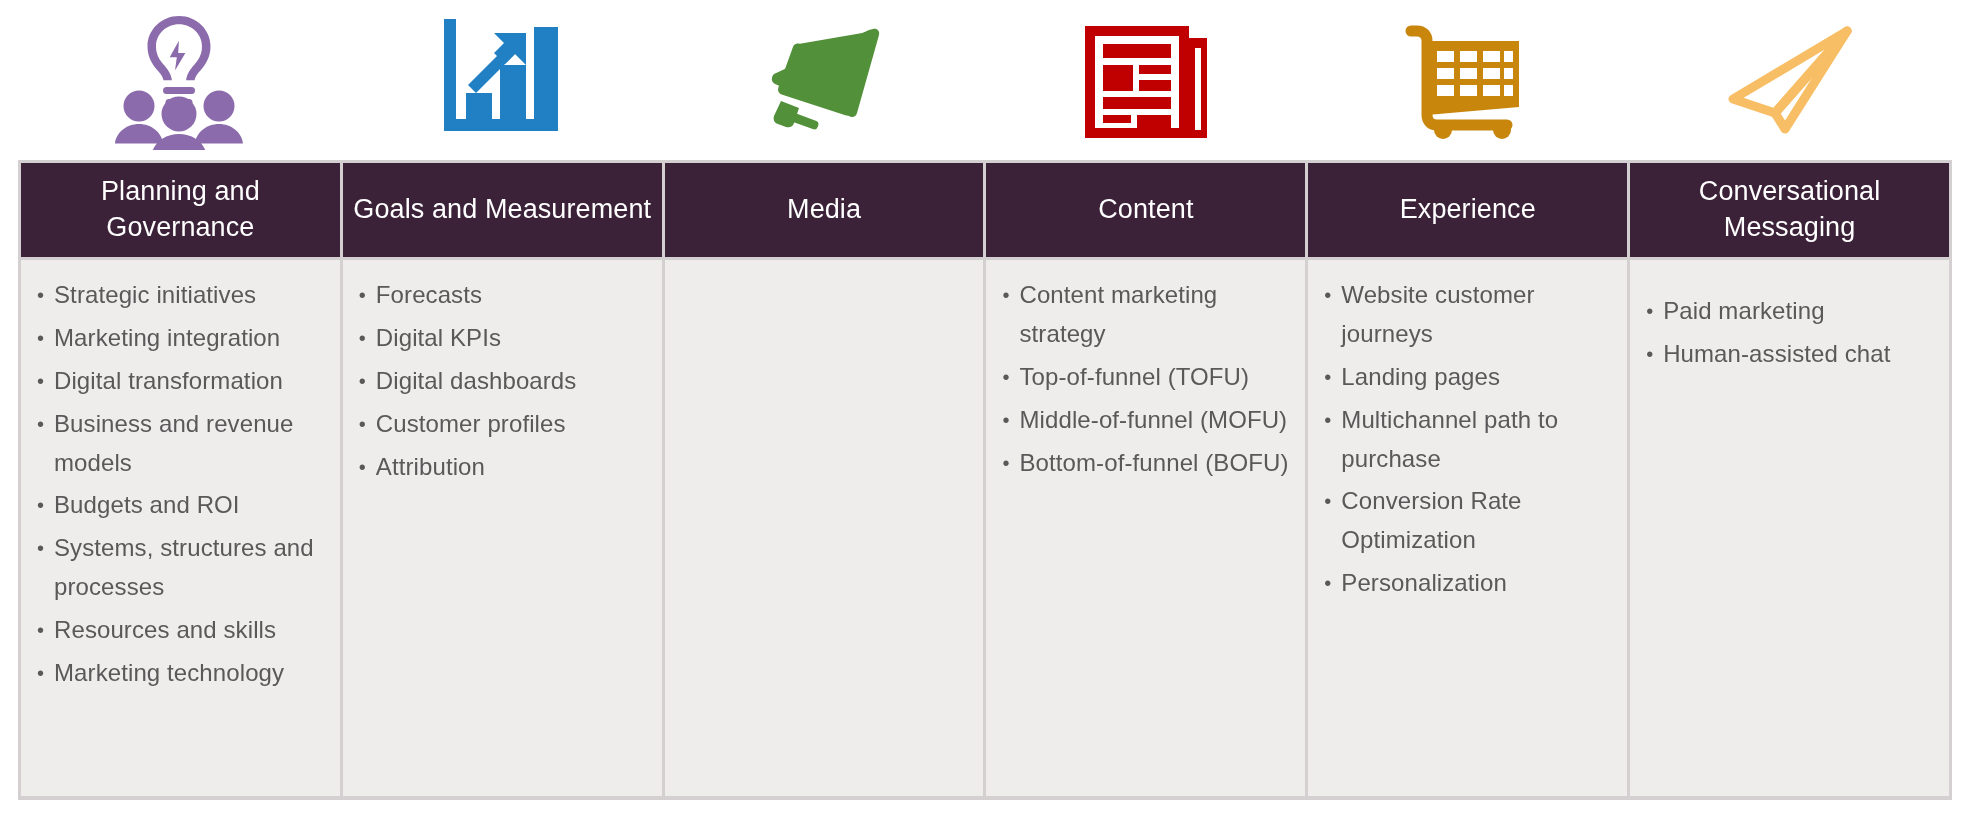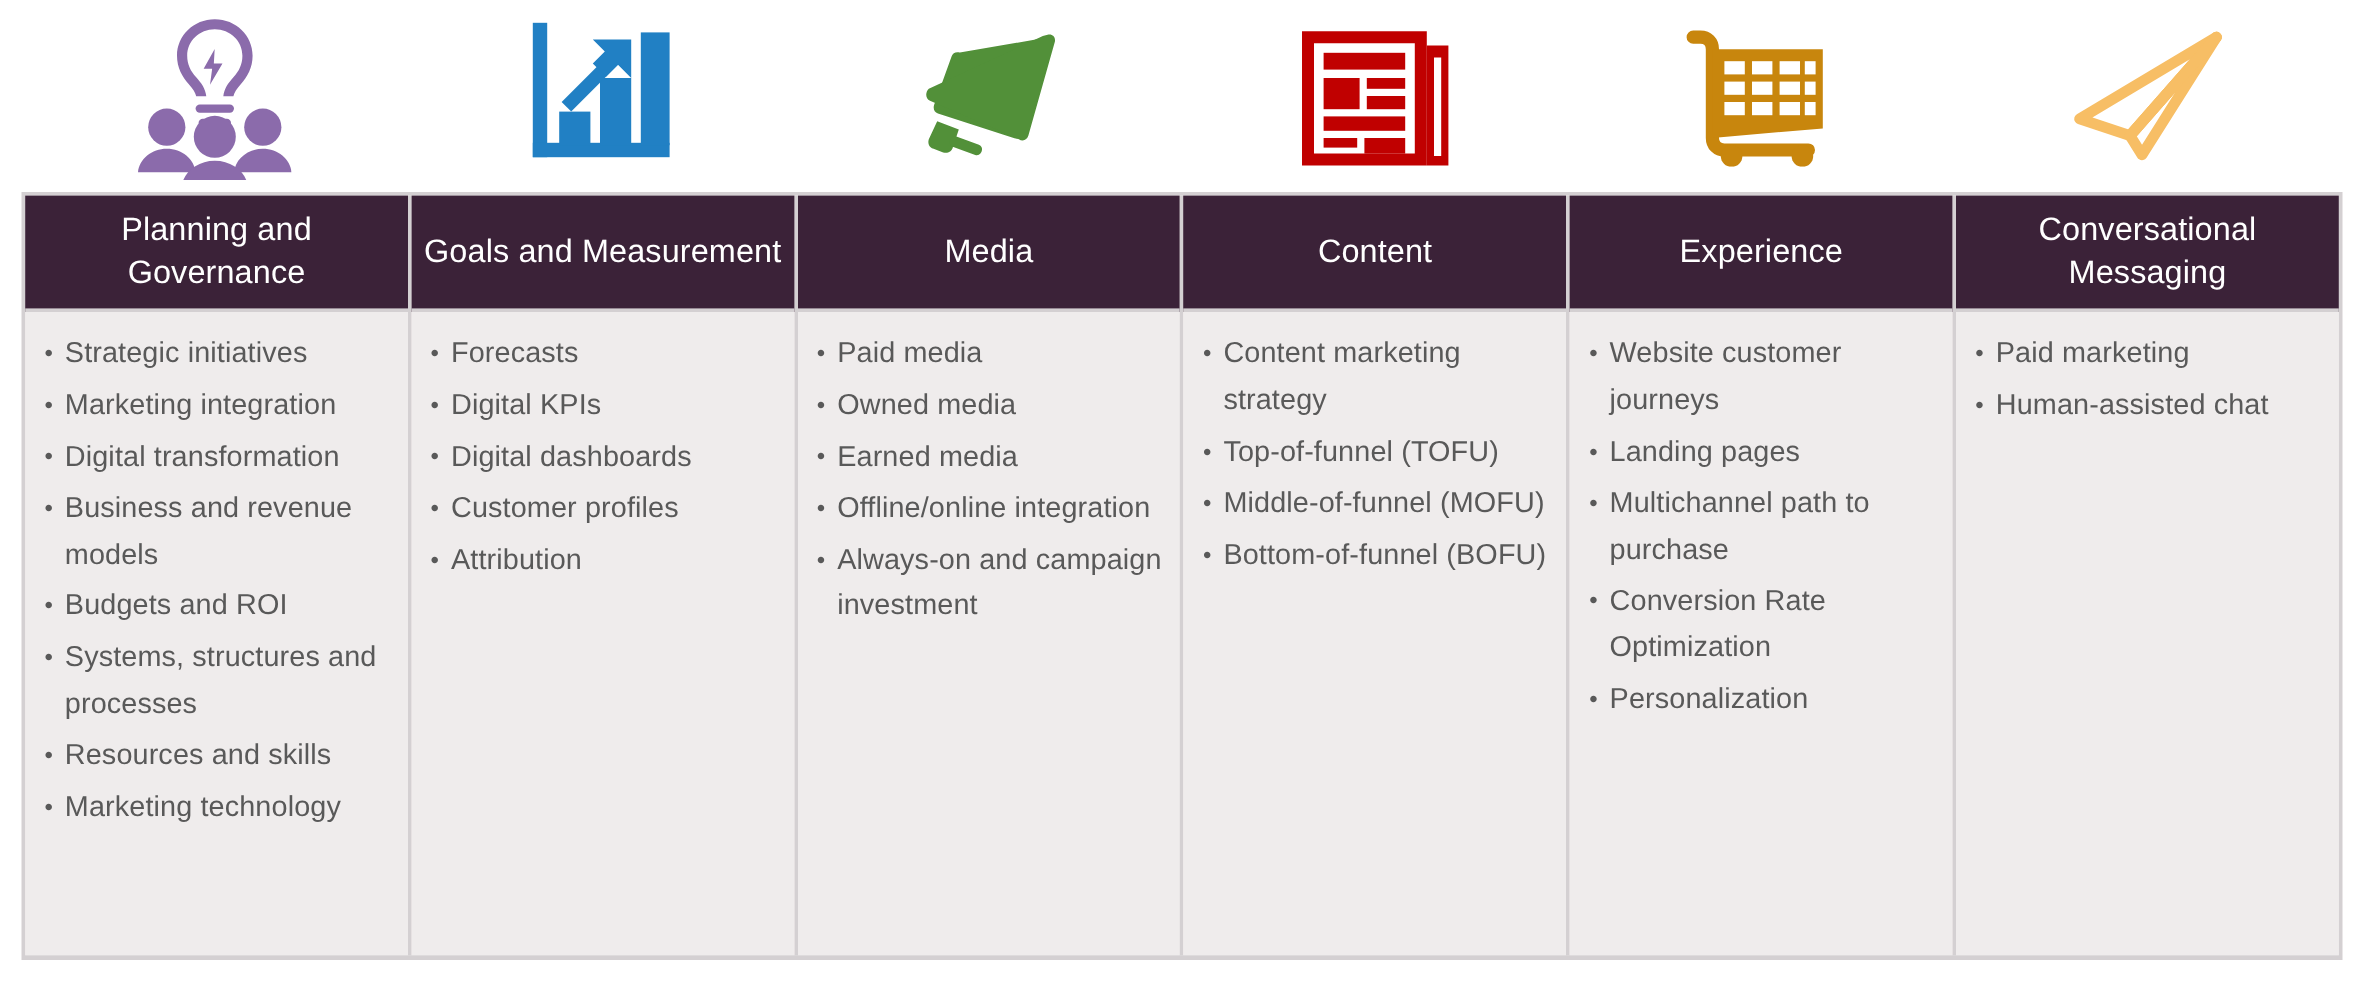--- a/index.html
+++ b/index.html
@@ -56,21 +56,21 @@
     background: #efecec;
   }
   .col {
     flex: 1 1 0;
     display: flex;
     flex-direction: column;
     min-width: 0;
     border-right: 3px solid #d4d0d2;
     box-sizing: border-box;
   }
-  .col:last-child { border-right: none; }
+  .col:last-child { border-right: none; gap: 16px; }
 
   .col-head {
     background: #3b2238;
     color: #ffffff;
     height: 97px;
     display: flex;
     align-items: center;
     justify-content: center;
     text-align: center;
     font-size: 27px;
@@ -259,29 +259,20 @@
           <li>Digital KPIs</li>
           <li>Digital dashboards</li>
           <li>Customer profiles</li>
           <li>Attribution</li>
         </ul>
       </div>
     </div>
 
     <div class="col">
       <div class="col-head">Media</div>
-      <div class="col-body">
-        <ul class="bullets">
-          <li>Paid media</li>
-          <li>Owned media</li>
-          <li>Earned media</li>
-          <li>Offline/online integration</li>
-          <li>Always-on and campaign investment</li>
-        </ul>
-      </div>
     </div>
 
     <div class="col">
       <div class="col-head">Content</div>
       <div class="col-body">
         <ul class="bullets">
           <li>Content marketing strategy</li>
           <li>Top-of-funnel (TOFU)</li>
           <li>Middle-of-funnel (MOFU)</li>
           <li>Bottom-of-funnel (BOFU)</li>

